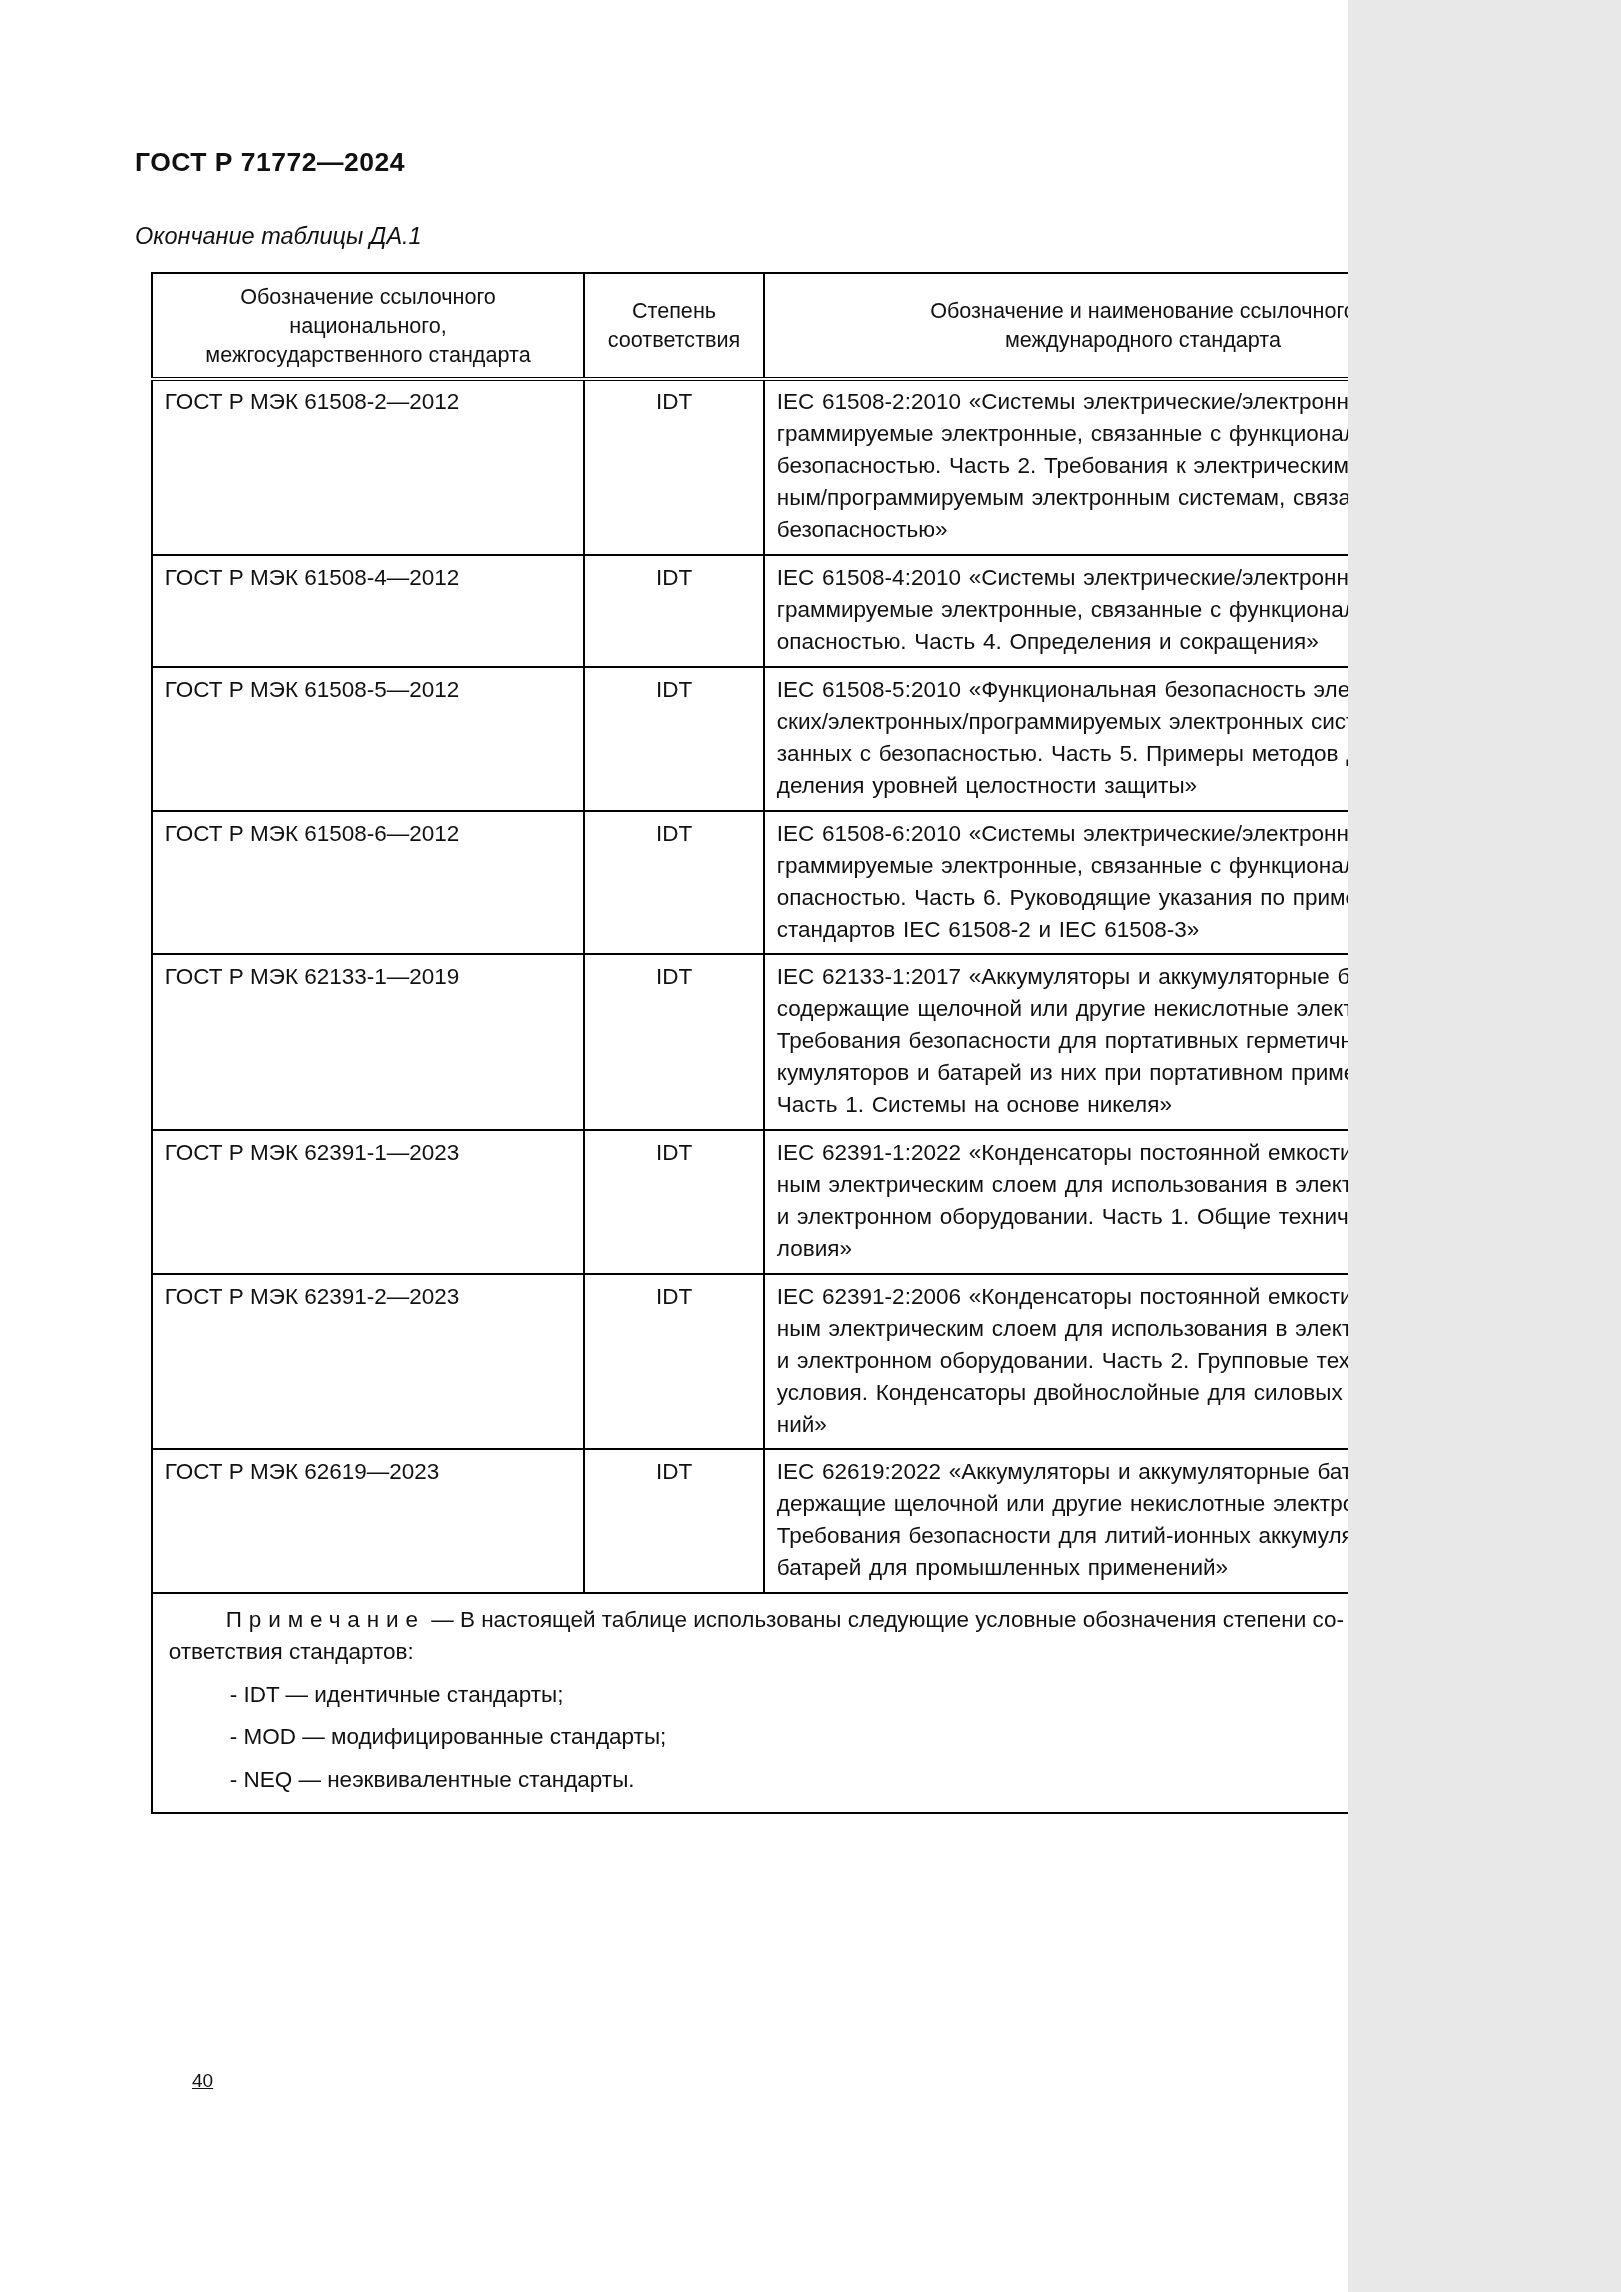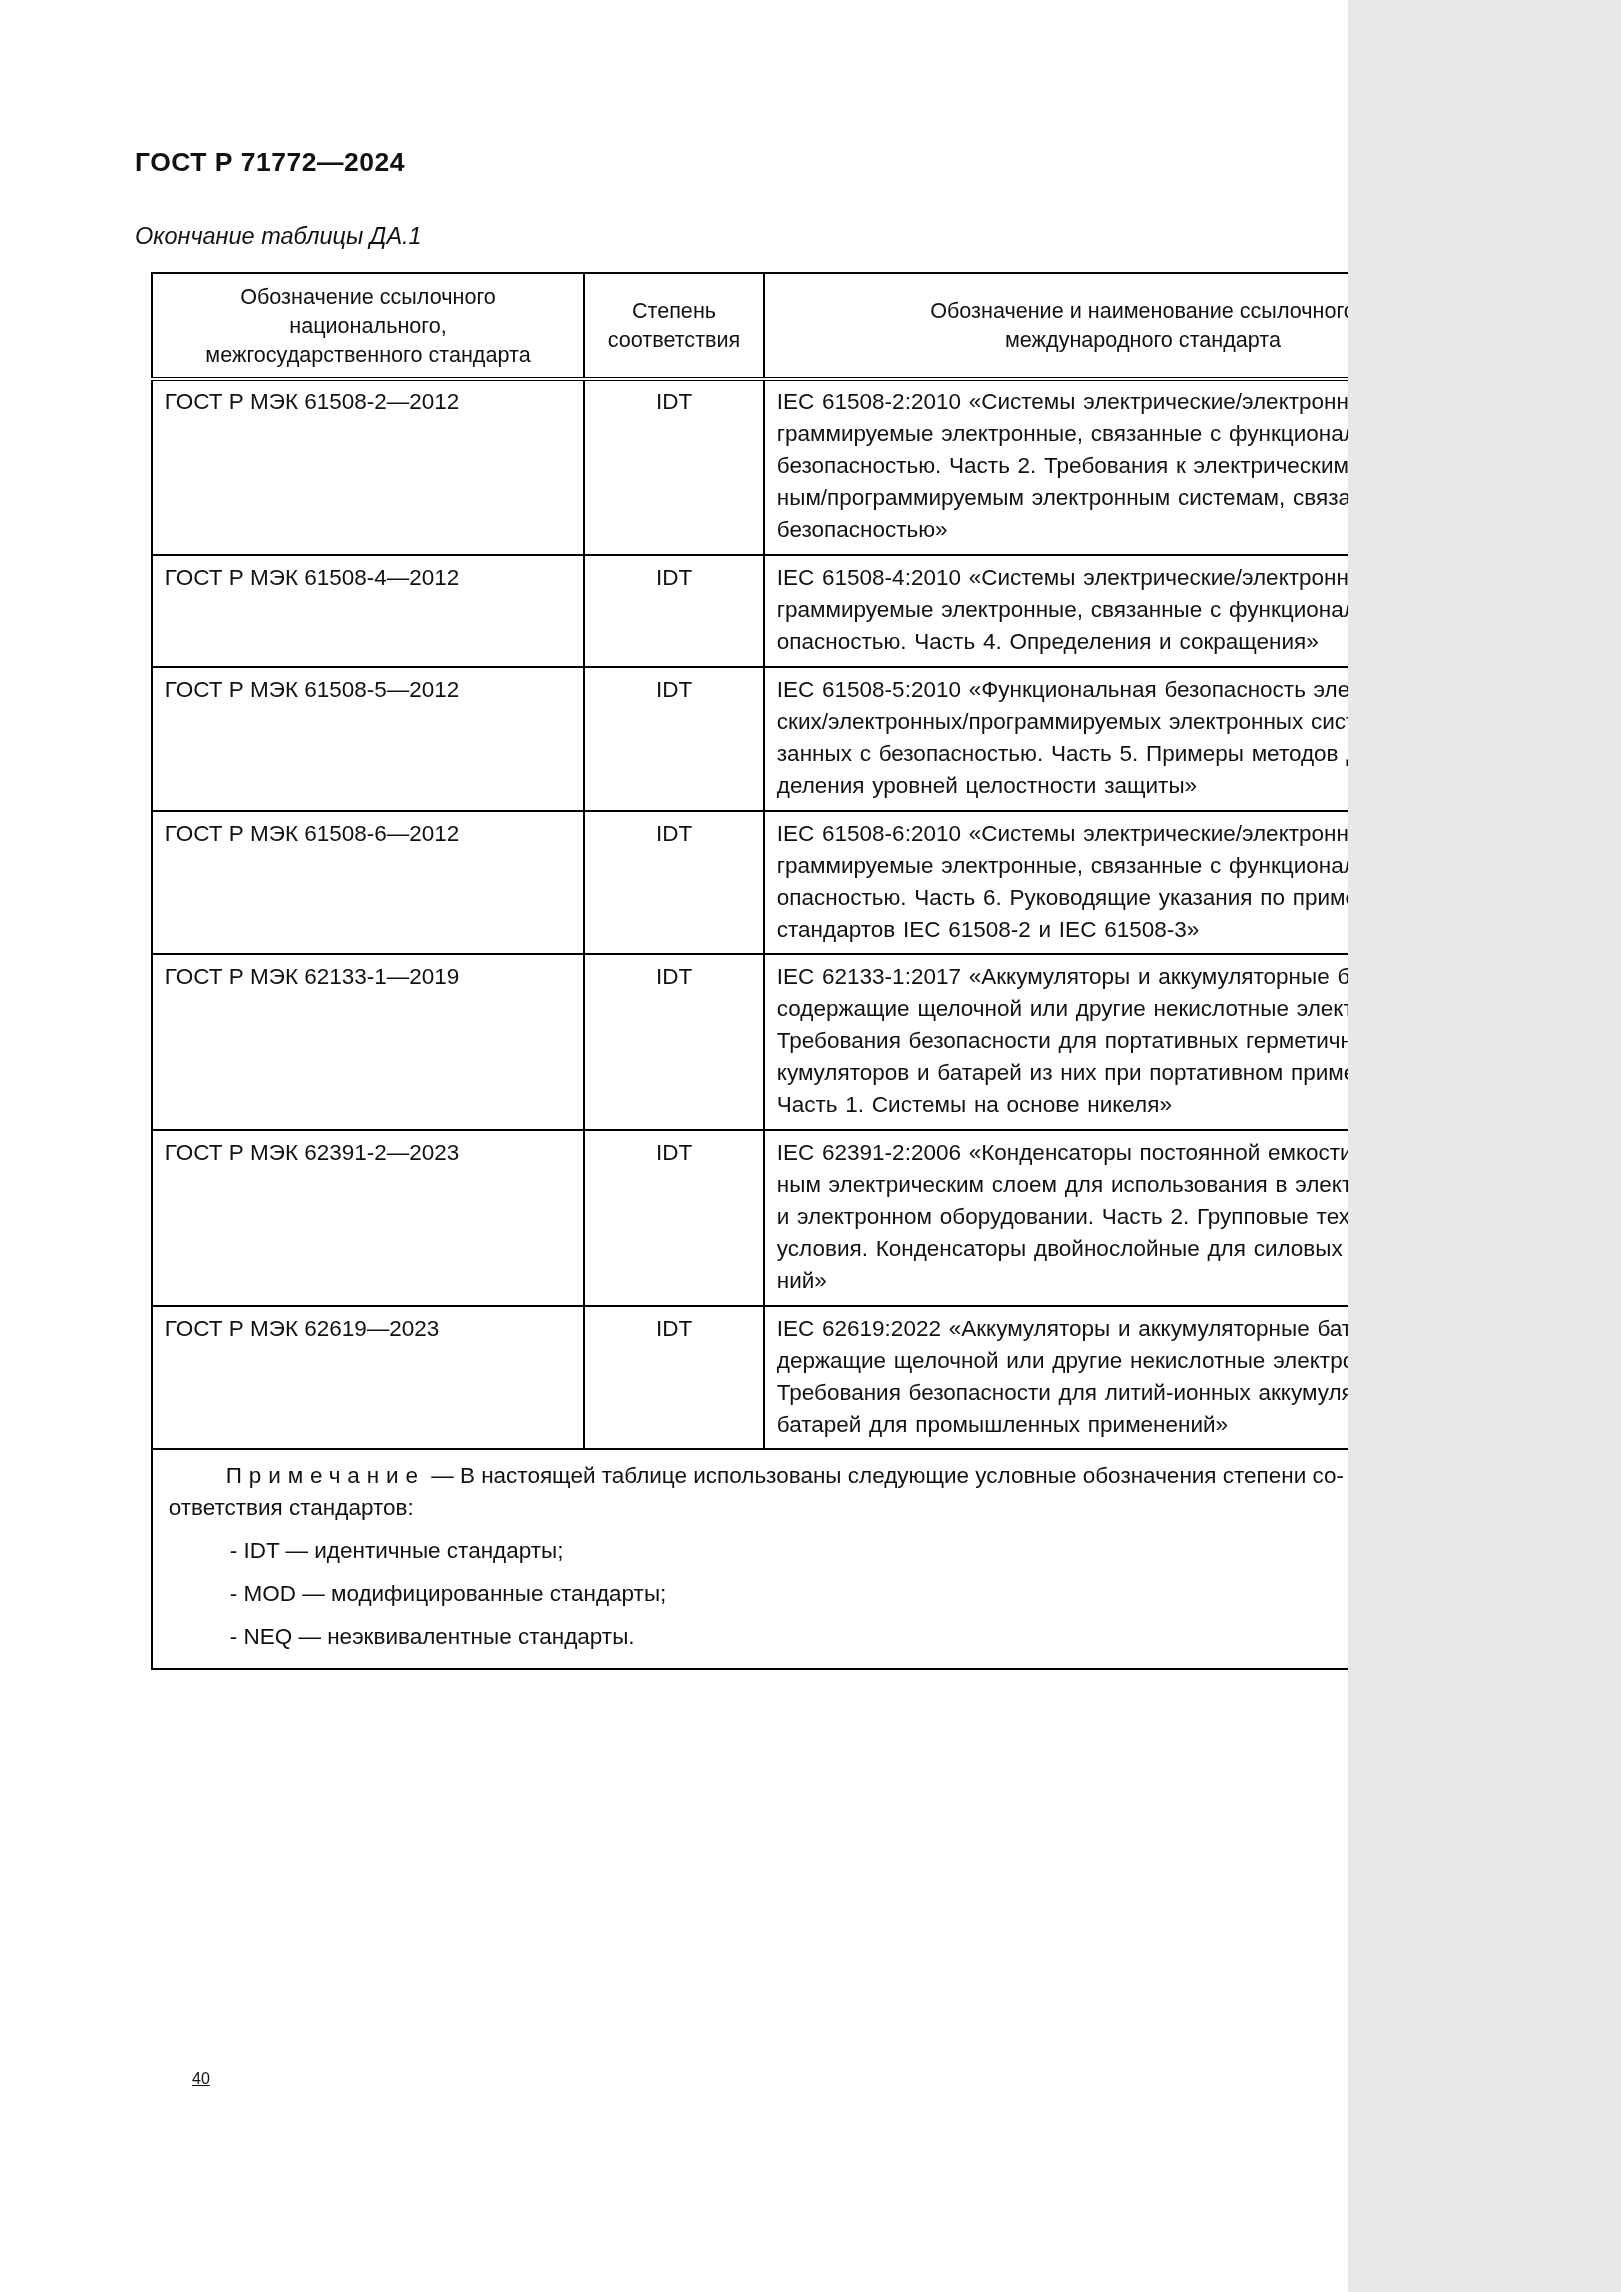--- a/index.html
+++ b/index.html
@@ -92,21 +92,21 @@
     letter-spacing: 6.9px;
   }
   .note-item {
     margin-top: 10.8px;
     padding-left: 61px;
   }
   .page-number {
     position: absolute;
     left: 192px;
     top: 2070px;
-    font-size: 16px;
+    font-size: 19px;
     text-decoration: underline;
   }
 </style>
 </head>
 <body>
 
 <div class="page">
 
   <div class="doc-header">ГОСТ Р 71772—2024</div>
 
@@ -163,20 +163,28 @@
 стандартов IEC 61508-2 и IEC 61508-3»</td>
       </tr>
       <tr>
         <td class="cell-national">ГОСТ Р МЭК 62133-1—2019</td>
         <td class="cell-degree">IDT</td>
         <td class="cell-international">IEC 62133-1:2017 «Аккумуляторы и аккумуляторные батареи,
 содержащие щелочной или другие некислотные электролиты.
 Требования безопасности для портативных герметичных ак-
 кумуляторов и батарей из них при портативном применении.
 Часть 1. Системы на основе никеля»</td>
+      </tr>
+      <tr>
+        <td class="cell-national">ГОСТ Р МЭК 62391-1—2023</td>
+        <td class="cell-degree">IDT</td>
+        <td class="cell-international">IEC 62391-1:2022 «Конденсаторы постоянной емкости с двой-
+ным электрическим слоем для использования в электрическом
+и электронном оборудовании. Часть 1. Общие технические ус-
+ловия»</td>
       </tr>
       <tr>
         <td class="cell-national">ГОСТ Р МЭК 62391-2—2023</td>
         <td class="cell-degree">IDT</td>
         <td class="cell-international">IEC 62391-2:2006 «Конденсаторы постоянной емкости с двой-
 ным электрическим слоем для использования в электрическом
 и электронном оборудовании. Часть 2. Групповые технические
 условия. Конденсаторы двойнослойные для силовых примене-
 ний»</td>
       </tr>

